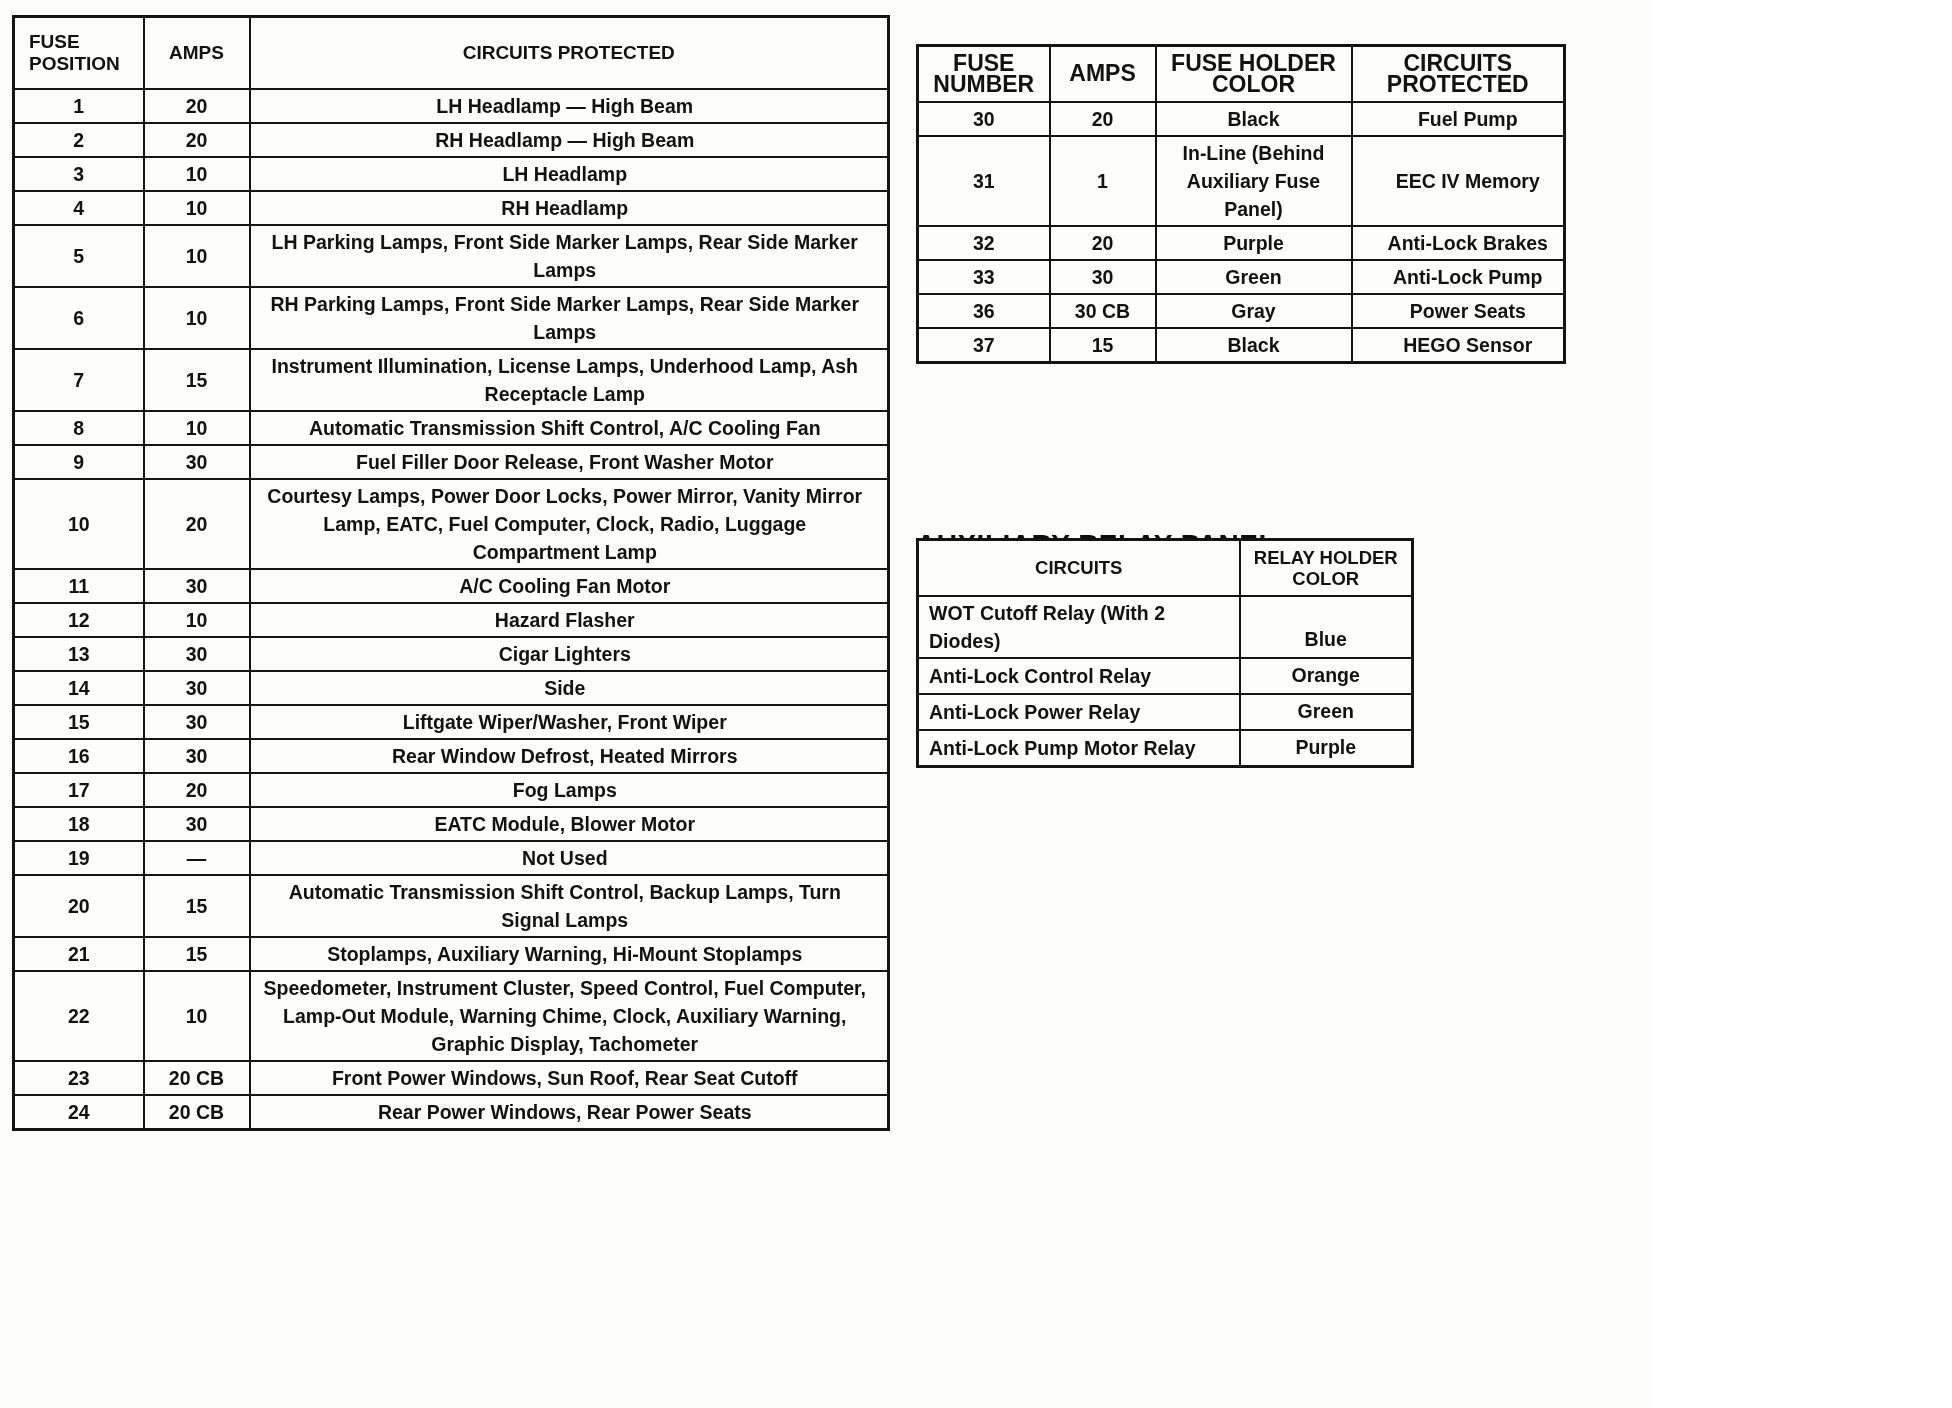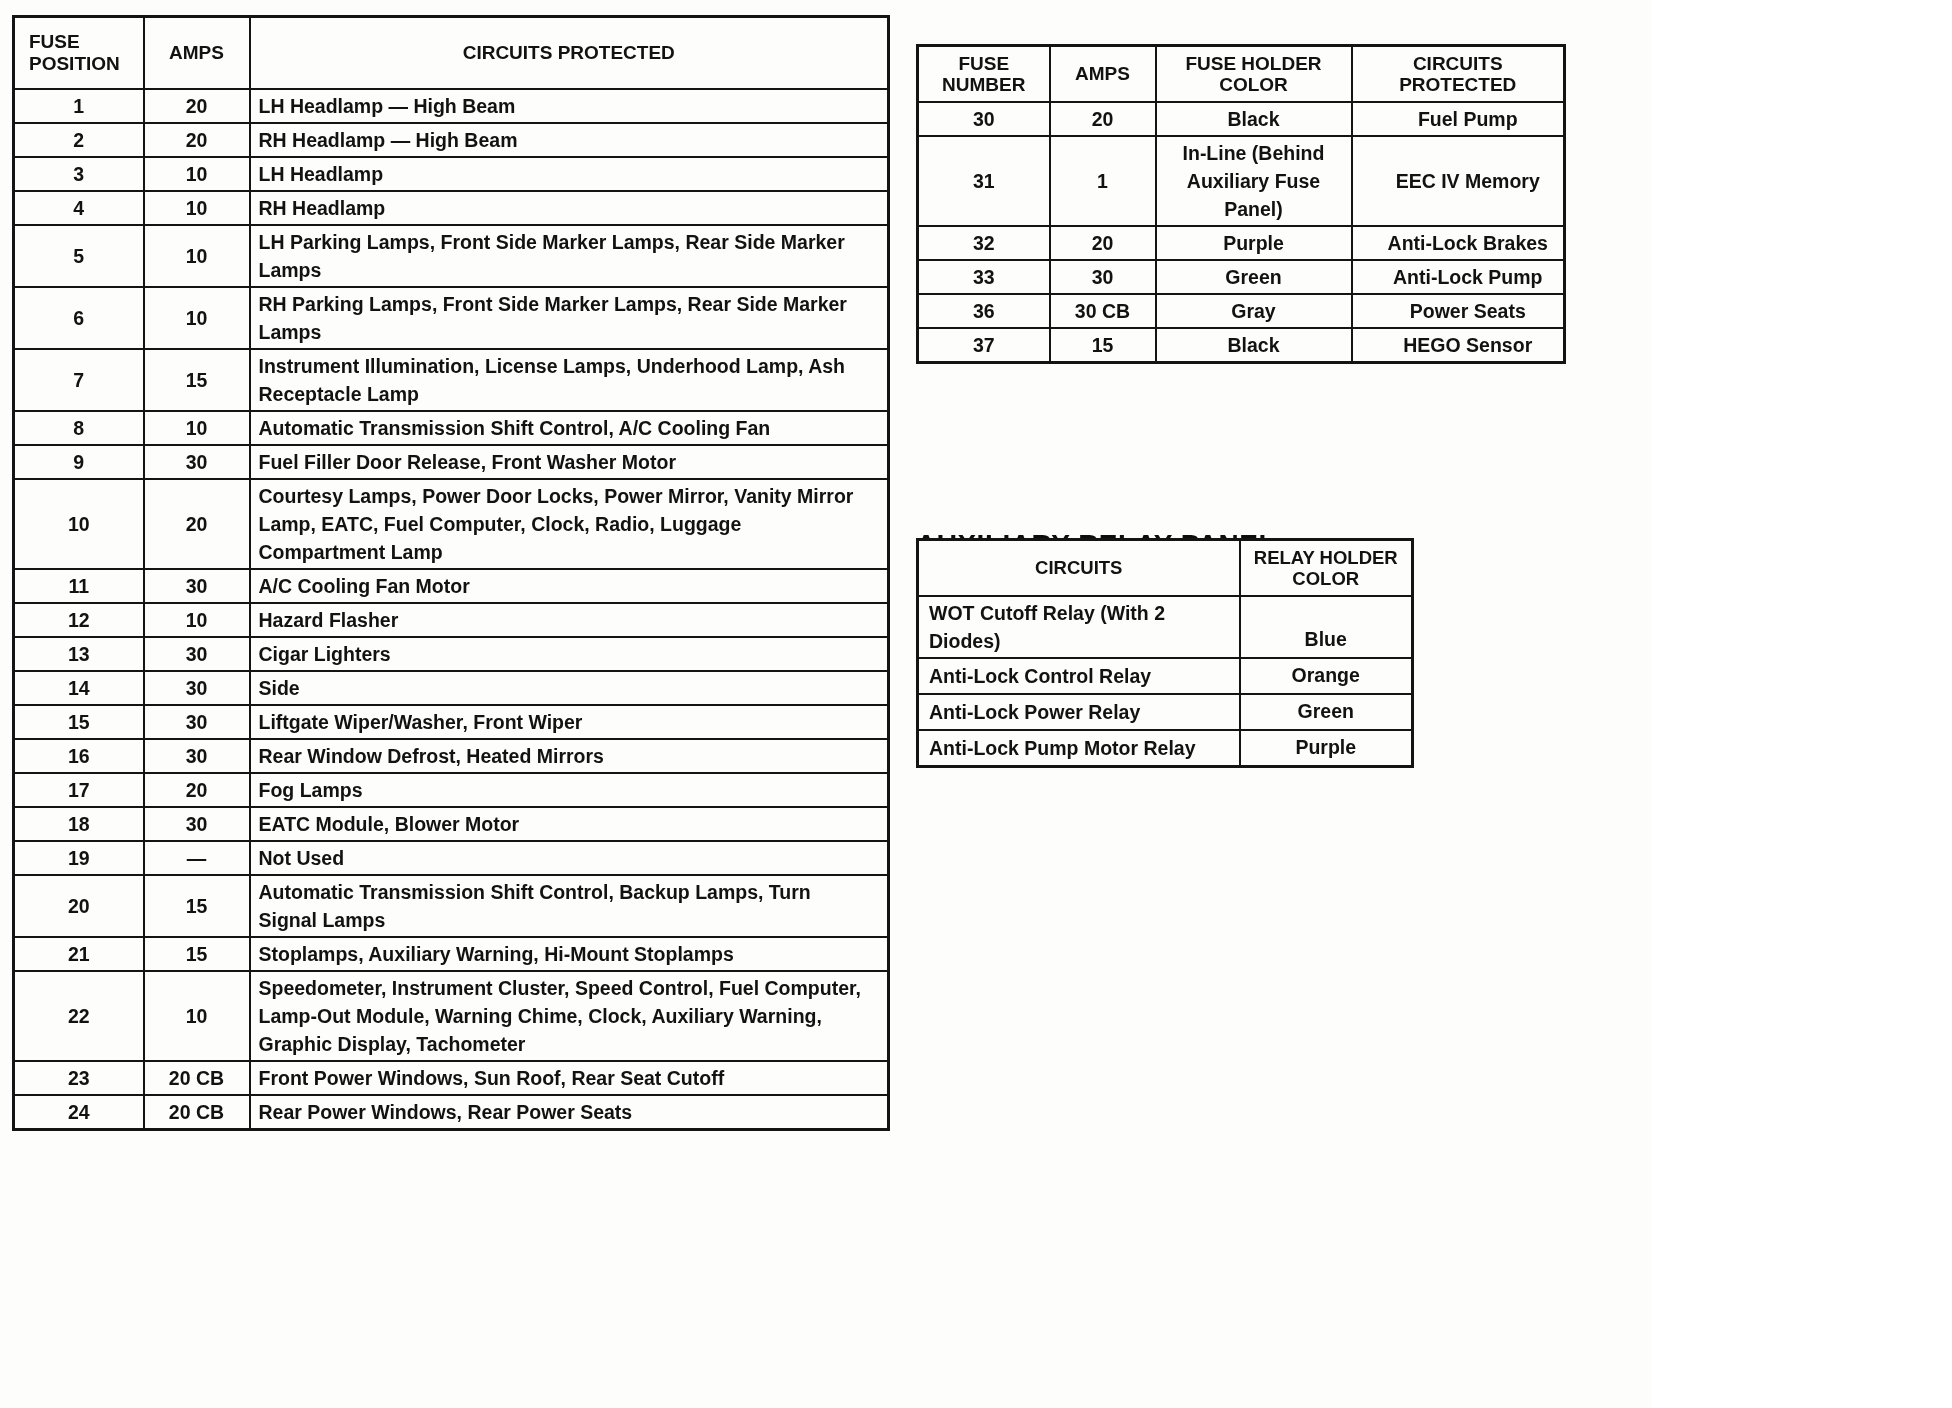--- a/index.html
+++ b/index.html
@@ -27,34 +27,34 @@
   th { text-align:center; padding:4px 6px; }
   td { padding:2px 8px; }
 
   
   .main-table { position:absolute; left:12px; top:15px; width:878px; border:3px solid #141414; }
   .main-table th { height:72px; font-size:19px; line-height:22px; }
   .main-table th.th-pos { text-align:left; padding-left:14px; width:130px; }
   .main-table th.th-amps { width:106px; }
   .main-table td.c-pos  { text-align:center; }
   .main-table td.c-amps { text-align:center; }
-  .main-table td.c-circ { text-align:left; padding-right:16px; }
+  .main-table td.c-circ { text-align:center; padding-right:16px; }
 
   
   .section-title {
     position:absolute;
     font-size:28px;
     font-weight:700;
     letter-spacing:0.5px;
     color:#0d0d0d;
     margin-top:48px;
   }
   .aux-title { left:916px; top:3px; }
   .aux-table { position:absolute; left:916px; top:44px; width:650px; border:3px solid #141414; }
-  .aux-table th { height:56px; font-size:19px; line-height:21px; }
+  .aux-table th { height:56px; font-size:23px; line-height:21px; }
   .aux-table th.th-num { width:132px; }
   .aux-table th.th-amps { width:106px; }
   .aux-table th.th-holder { width:196px; }
   .aux-table td.c-num, .aux-table td.c-amps, .aux-table td.c-holder { text-align:center; }
   .aux-table td.c-circ { text-align:center; padding-left:28px; }
 
   
   .relay-title { left:916px; top:481px; }
   .relay-table { position:absolute; left:916px; top:538px; width:498px; border:3px solid #141414; }
   .relay-table th { height:56px; font-size:18.5px; line-height:21px; }

